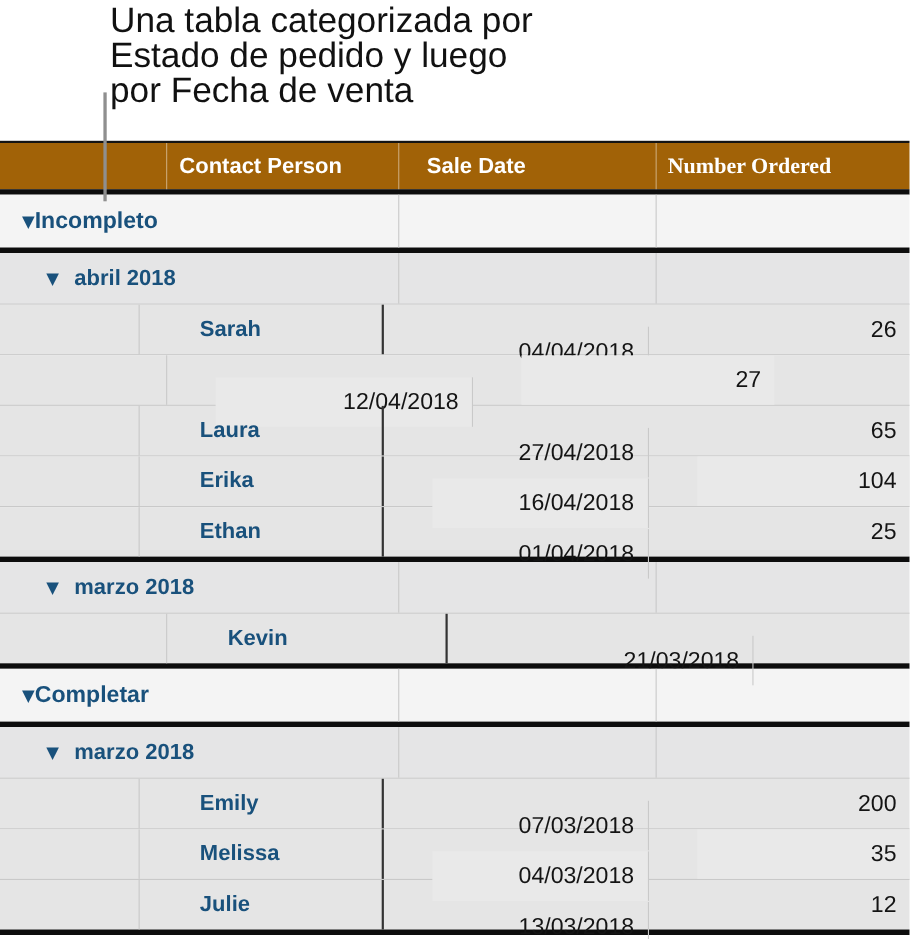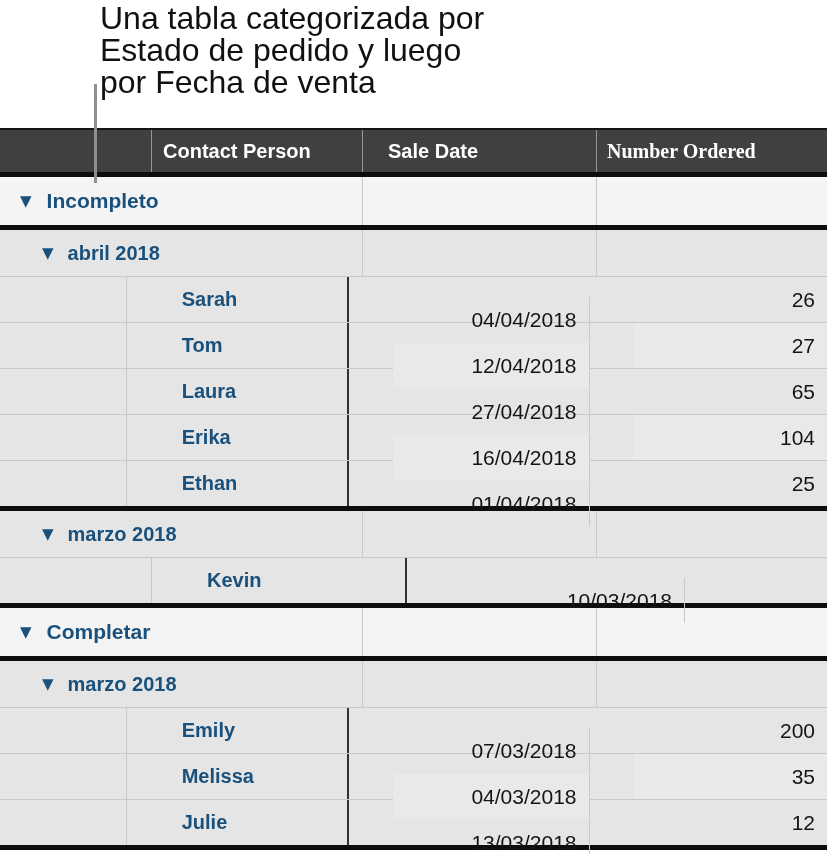--- a/index.html
+++ b/index.html
@@ -21,41 +21,41 @@
 
   
   .tablewrap { position: absolute; left: 0; top: 128px; width: 827px; }
   .topborder { height: 2px; background: #141414; }
   .sep-thick { height: 5px; background: #0d0d0d; }
 
   .row { display: flex; width: 827px; align-items: center; }
   .cell { height: 100%; display: flex; align-items: center; overflow: hidden; }
 
   
-  .header-row { height: 42px; background: #404040; }
+  .header-row { height: 42px; background: #a16207; }
   .header-row .cell { color: #ffffff; font-weight: 700; font-size: 20px; }
   .hA { width: 152px; border-right: 1px solid rgba(255,255,255,0.45); }
   .hB { width: 211px; border-right: 1px solid rgba(255,255,255,0.45); padding-left: 11px; }
   .hC { width: 234px; border-right: 1px solid rgba(255,255,255,0.45); padding-left: 25px; }
   .hD { width: 230px; padding-left: 10px; font-family: Liberation Serif, serif; }
 
   
   .cat-row { height: 48px; background: #f4f4f4; }
   .sub-row { height: 47px; background: #e5e5e6; border-bottom: 1px solid #c9c9c9; }
   .mergedAB { width: 363px; border-right: 1px solid #c9c9c9; }
   .groupC { width: 234px; border-right: 1px solid #c9c9c9; }
   .groupD { width: 230px; }
   .cat-row .mergedAB { padding-left: 20px; }
   .sub-row .mergedAB { padding-left: 42px; }
   .tri {
     color: #19517c; font-size: 15px; line-height: 1; flex: 0 0 auto;
     font-family: "DejaVu Sans", sans-serif;
   }
   .grouplabel {
-    color: #19517c; font-weight: 700; font-size: 21px; margin-left: 15px; white-space: nowrap;
+    color: #19517c; font-weight: 700; font-size: 21px; white-space: nowrap;
   }
   .sub-row .grouplabel { font-size: 20px; margin-left: 14px; }
 
   
   .data-row { height: 46px; background: #e5e5e5; border-bottom: 1px solid #c9c9c9; gap: 44px; }
   .data-row.last { height: 45px; border-bottom: none; }
   .dA { width: 152px; border-right: 1px solid #c9c9c9; }
   .dB { width: 211px; border-right: 2px solid #333333; padding-left: 11px; }
   .dC { width: 234px; border-right: 1px solid #c9c9c9; justify-content: flex-end; padding-right: 12px; margin-top: 40px; }
   .dD { width: 230px; justify-content: flex-end; padding-right: 12px; }
@@ -113,21 +113,20 @@
 
   <div class="row data-row">
     <div class="cell dA"></div>
     <div class="cell dB name">Sarah</div>
     <div class="cell dC num">04/04/2018</div>
     <div class="cell dD num">26</div>
   </div>
 
   <div class="row data-row band">
     <div class="cell dA"></div>
-    <div class="cell dB name">Tom</div>
     <div class="cell dC num">12/04/2018</div>
     <div class="cell dD num">27</div>
   </div>
 
   <div class="row data-row">
     <div class="cell dA"></div>
     <div class="cell dB name">Laura</div>
     <div class="cell dC num">27/04/2018</div>
     <div class="cell dD num">65</div>
   </div>
@@ -153,21 +152,21 @@
       <span class="tri">▼</span>
       <span class="grouplabel">marzo 2018</span>
     </div>
     <div class="cell groupC"></div>
     <div class="cell groupD"></div>
   </div>
 
   <div class="row data-row last">
     <div class="cell dA"></div>
     <div class="cell dB name">Kevin</div>
-    <div class="cell dC num">10/03/2018</div>
+    <div class="cell dC num">21/03/2018</div>
   </div>
 
   <div class="sep-thick"></div>
 
   <div class="row cat-row">
     <div class="cell mergedAB">
       <span class="tri">▼</span>
       <span class="grouplabel">Completar</span>
     </div>
     <div class="cell groupC"></div>

